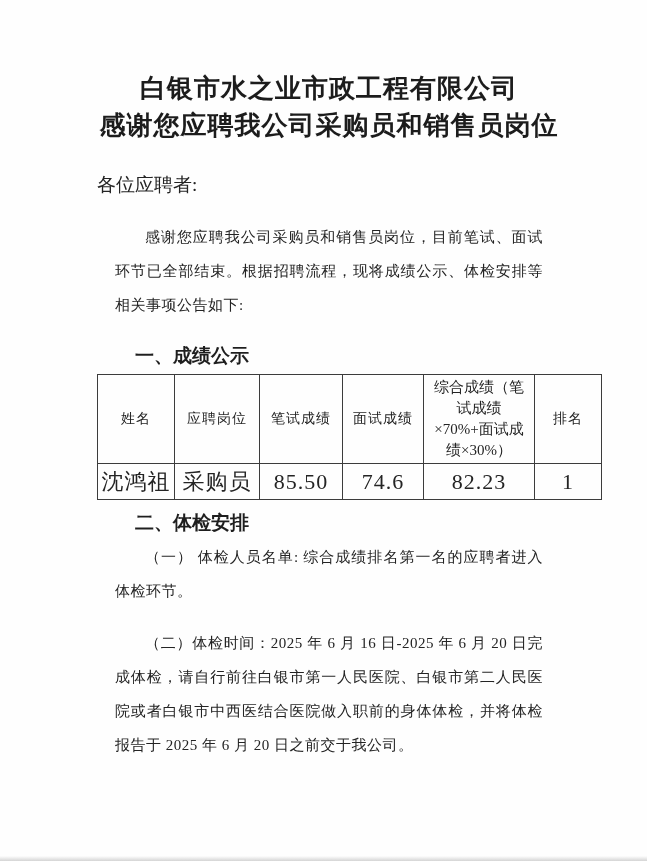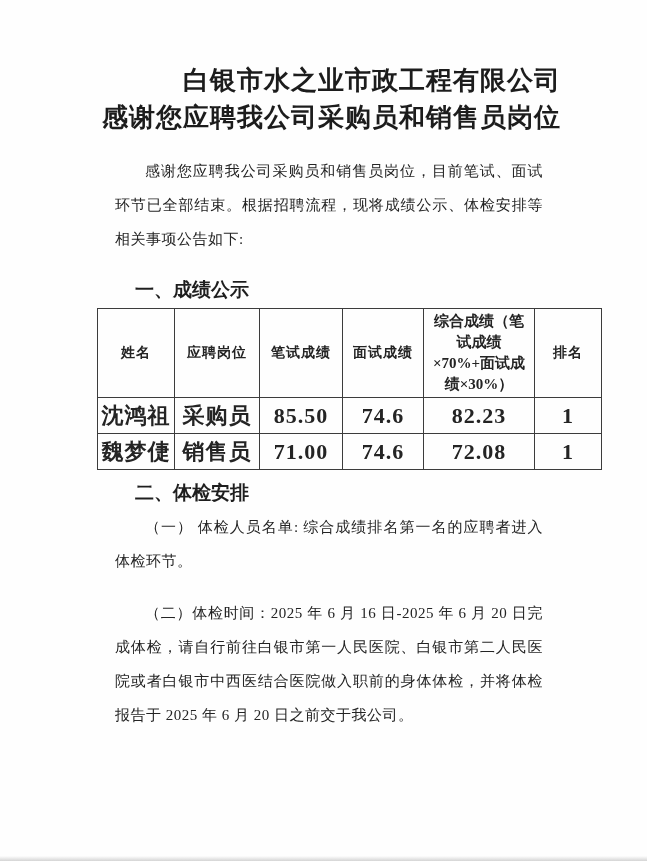--- a/index.html
+++ b/index.html
@@ -13,27 +13,28 @@
     height: 861px;
     background: #fefefe;
     overflow: hidden;
     font-family: "Liberation Serif", "DejaVu Serif", serif;
     color: #222222;
   }
   .content {
     padding: 62px 86px 0 97px; 
   }
   .doc-title {
-    text-align: right;
+    text-align: center;
     font-family: "Liberation Sans", "DejaVu Sans", sans-serif;
     font-weight: bold;
     font-size: 26px;
     line-height: 37px;
     color: #1c1c1c;
     letter-spacing: 1px;
+    margin-top: 8px;
   }
   .greeting {
     margin-top: 24px;
     font-size: 19px;
     line-height: 34px;
     color: #242424;
   }
   .body-par {
     margin: 18px;
     font-size: 15px;
@@ -65,21 +66,21 @@
   table.score-table {
     border-collapse: collapse;
     width: 462px;
     margin-top: 2px;
     table-layout: fixed;
   }
   .score-table th, .score-table td {
     border: 1.6px solid #3c3c3c;
     text-align: center;
     vertical-align: middle;
-    font-weight: bold;
+    font-weight: normal;
     padding: 2px 3px;
     background: #fefefe;
     color: #242424;
   }
   .score-table th {
     height: 78px;
     font-size: 14px;
     line-height: 1.45;
     letter-spacing: 1px;
   }
@@ -114,20 +115,21 @@
 <body>
 
 <div class="page">
   <div class="content">
 
     <div class="doc-title">
       <div>白银市水之业市政工程有限公司</div>
       <div>感谢您应聘我公司采购员和销售员岗位</div>
     </div>
 
+    <div class="greeting">各位应聘者:</div>
 
     <p class="body-par">感谢您应聘我公司采购员和销售员岗位，目前笔试、面试环节已全部结束。根据招聘流程，现将成绩公示、体检安排等相关事项公告如下:</p>
 
     <div class="section-heading">一、成绩公示</div>
 
 
     <table class="score-table">
       <thead>
         <tr>
           <th class="col-name">姓名</th>
@@ -140,28 +142,20 @@
       </thead>
       <tbody>
         <tr>
           <td>沈鸿祖</td>
           <td>采购员</td>
           <td>85.50</td>
           <td>74.6</td>
           <td>82.23</td>
           <td>1</td>
         </tr>
-        <tr>
-          <td>魏梦倢</td>
-          <td>销售员</td>
-          <td>71.00</td>
-          <td>74.6</td>
-          <td>72.08</td>
-          <td>1</td>
-        </tr>
       </tbody>
     </table>
 
     <div class="section-heading sec2-heading">二、体检安排</div>
 
     <p class="body-par item-par">（一） 体检人员名单: 综合成绩排名第一名的应聘者进入体检环节。</p>
 
     <p class="body-par item-par">（二）体检时间：2025 年 6 月 16 日-2025 年 6 月 20 日完成体检，请自行前往白银市第一人民医院、白银市第二人民医院或者白银市中西医结合医院做入职前的身体体检，并将体检报告于 2025 年 6 月 20 日之前交于我公司。</p>
 
   </div>

